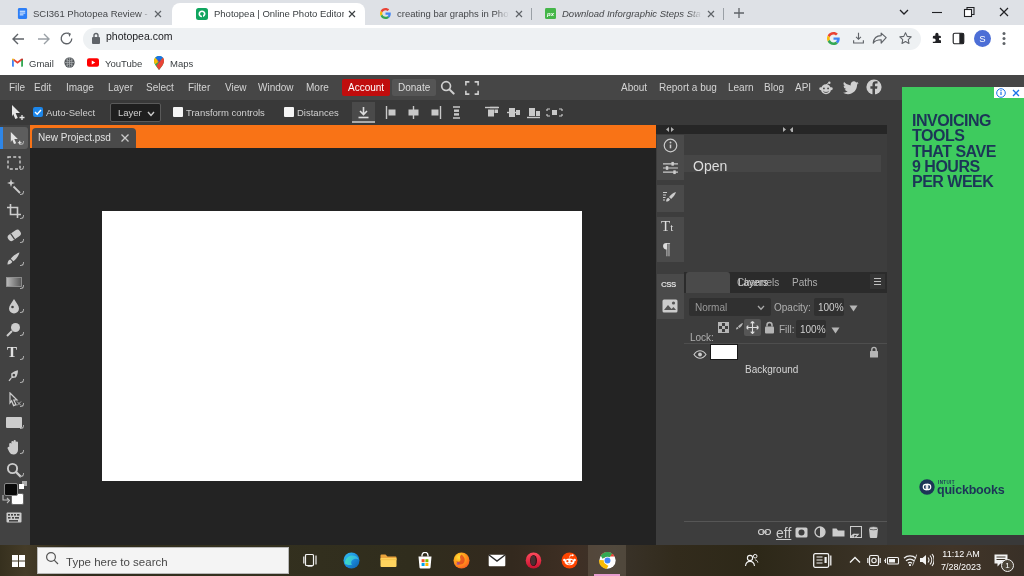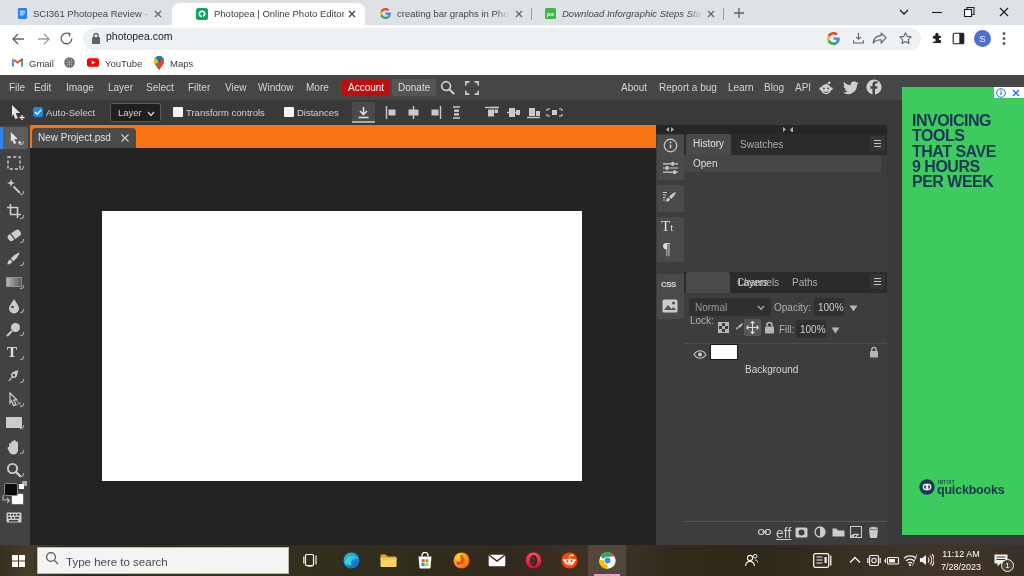--- a/index.html
+++ b/index.html
@@ -455,30 +455,21 @@
         </svg>
       <span class="abs" style="left:5px; top:93px; color:#ddd; font-size:15px; font-family:'Liberation Serif',serif;">T<span style="font-size:11px;">t</span></span>
       <span class="abs" style="left:7px; top:115px; color:#ddd; font-size:16px; font-family:'Liberation Serif',serif;">¶</span>
       <span class="abs" style="left:5px; top:155px; color:#ddd; font-size:8px; font-weight:bold; letter-spacing:-0.5px;">CSS</span>
       <svg class="abs" style="left:6px; top:174px;" width="16" height="14" viewBox="0 0 16 14">
           <rect x="0.5" y="0.5" width="15" height="13" rx="1.5" fill="#ccc"></rect>
           <path d="M2 11l4-5 3.5 4 2-2 2.5 3z" fill="#555"></path>
           <circle cx="11.5" cy="4" r="1.6" fill="#555"></circle>
         </svg>
 
-      <div class="ptab-head" style="top:9px;">
-        <div class="ptab-sel" style="left:2px; width:45px;">
-            <span style="position:absolute; left:7px; top:4px;">History</span>
-          </div>
-        <span style="position:absolute; left:56px; top:5px;">Swatches</span>
-        <div class="pmenu" style="top:2px;"><svg width="9" height="9" viewBox="0 0 9 9" style="margin-top:3px;">
-              <path d="M1 1.5h7M1 4.5h7M1 7.5h7" stroke="#c0c0c0" stroke-width="1.1"></path>
-            </svg></div>
-      </div>
-      <div style="position:absolute; left:28px; top:30px; width:197px; height:17px; background:#464646; color:#ddd; font-size:10px;text-align:center;">
+      <div style="position:absolute; left:28px; top:30px; width:197px; height:17px; background:#464646; color:#ddd; font-size:14px;text-align:center;">
           <span style="position:absolute; left:9px; top:3px;">Open</span>
         </div>
 
       <div class="ptab-head" style="top:147px;">
         <div class="ptab-sel" style="left:2px; width:44px;">
             <span style="position:absolute; left:8px; top:5px;margin-left:44px;">Layers</span>
           </div>
         <span style="position:absolute; left:53px; top:5px;">Channels</span>
         <span style="position:absolute; left:108px; top:5px;">Paths</span>
         <div class="pmenu" style="top:2px;"><svg width="9" height="9" viewBox="0 0 9 9" style="margin-top:3px;">
@@ -492,21 +483,21 @@
               <path d="M1 1l3 3.2L7 1" stroke="#aaa" stroke-width="1.3" fill="none"></path>
             </svg>
         </div>
         <span style="position:absolute; left:90px; top:9px;">Opacity:</span>
         <div style="position:absolute; left:130px; top:5px; width:30px; height:18px; background:#303030; border-radius:2px;">
             <span style="position:absolute; left:4px; top:4px; color:#cfcfcf;">100%</span>
           </div>
         <svg class="abs" style="left:165px; top:12px;" width="9" height="7" viewBox="0 0 9 7">
             <path d="M0.5 0.5h8L4.5 6.5z" fill="#b5b5b5"></path>
           </svg>
-        <span style="position:absolute; left:6px; top:22px;">Lock:</span>
+        <span style="position:absolute; left:6px; top:39px;">Lock:</span>
         <svg class="abs" style="left:34px; top:29px;" width="11" height="11" viewBox="0 0 11 11">
             <rect x="0.5" y="0.5" width="10" height="10" fill="none" stroke="#b5b5b5" stroke-width="1"></rect>
             <rect x="1" y="1" width="3" height="3" fill="#b5b5b5"></rect>
             <rect x="7" y="1" width="3" height="3" fill="#b5b5b5"></rect>
             <rect x="4" y="4" width="3" height="3" fill="#b5b5b5"></rect>
             <rect x="1" y="7" width="3" height="3" fill="#b5b5b5"></rect>
             <rect x="7" y="7" width="3" height="3" fill="#b5b5b5"></rect>
           </svg>
         <svg class="abs" style="left:49px; top:29px;" width="11" height="11" viewBox="0 0 11 11">
             <path d="M10 1C8 1.6 6 3.1 5 4.5l1.6 1.6C8 5 9.4 3 10 1z" fill="#b5b5b5"></path>

